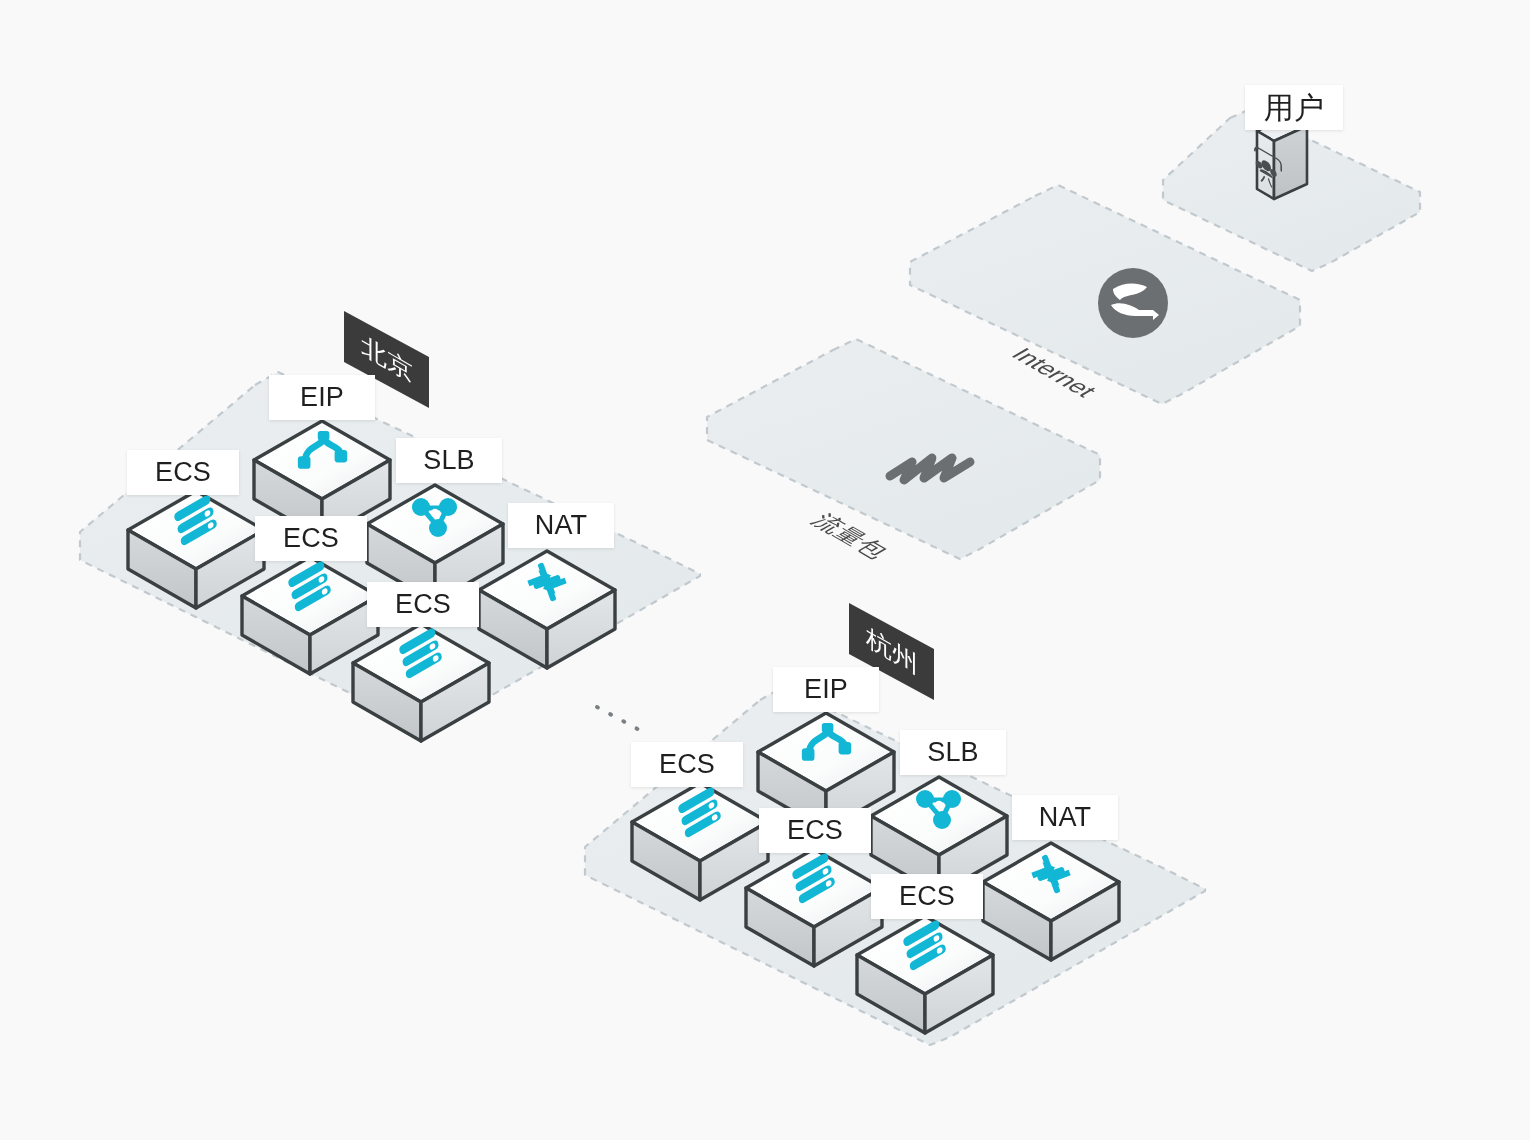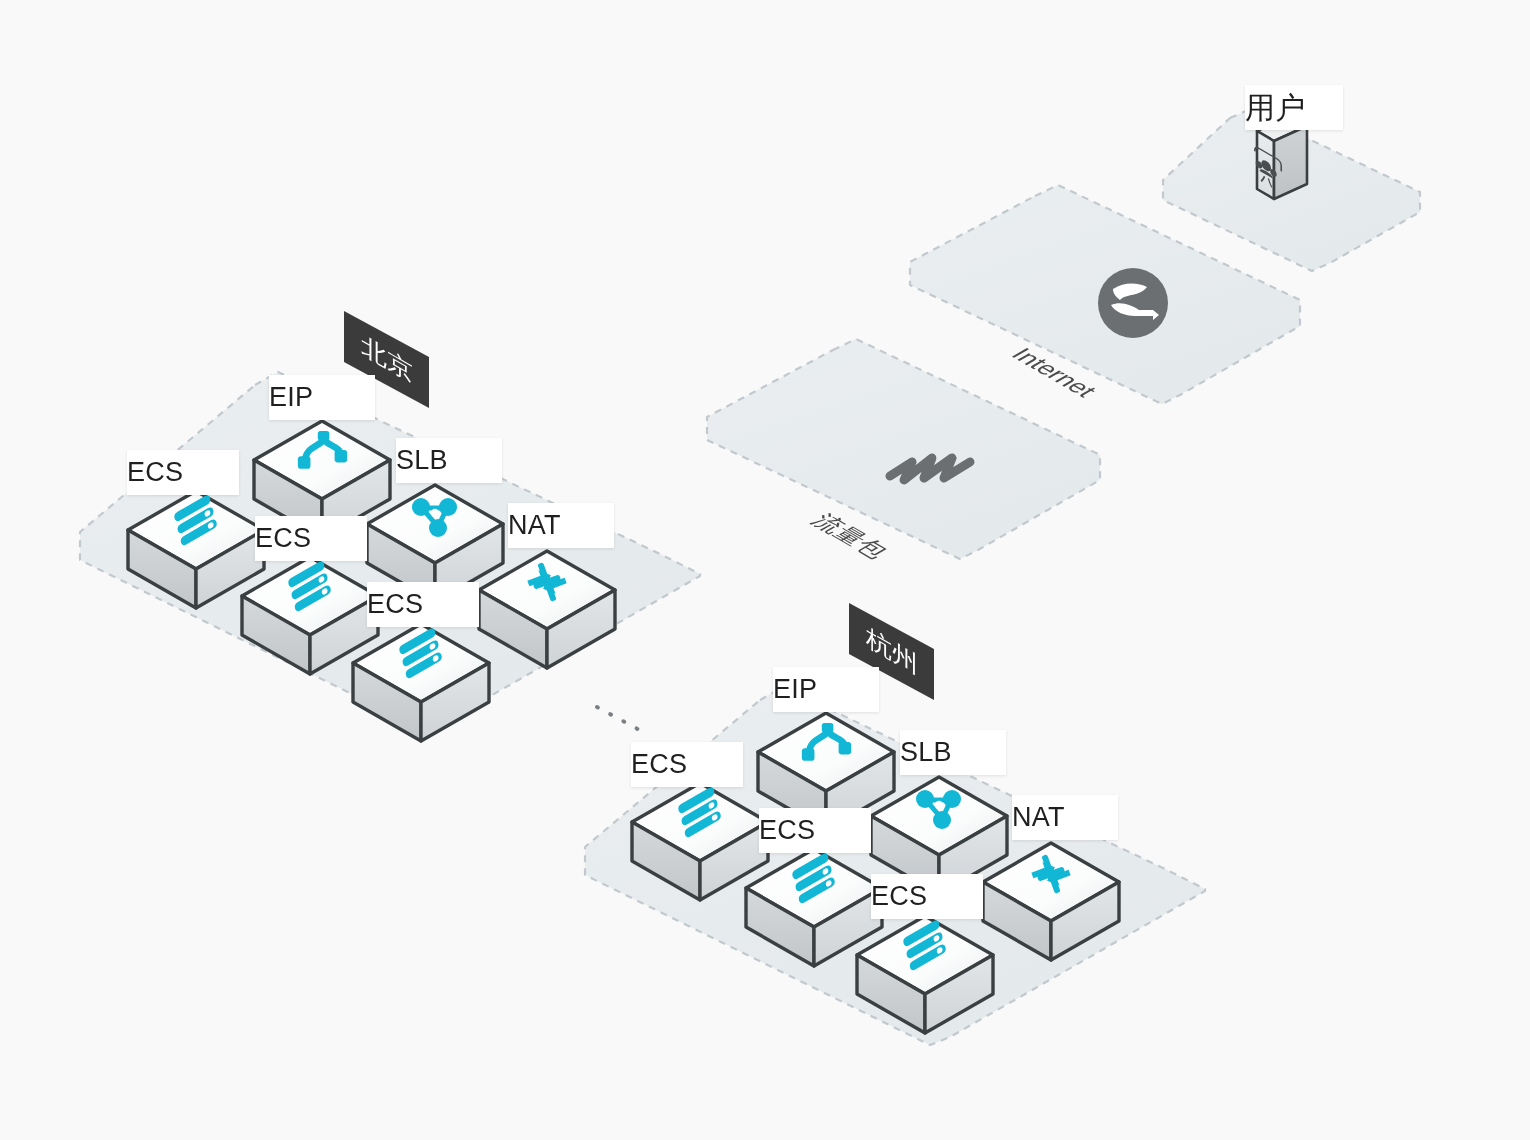--- a/index.html
+++ b/index.html
@@ -22,21 +22,21 @@
     height: 1140px;
   }
   .label-box {
     position: absolute;
     background: #ffffff;
     color: #1f1f1f;
     font-size: 27px;
     line-height: 1;
     display: flex;
     align-items: center;
-    justify-content: flex-start;
+    justify-content: center;
     letter-spacing: .2px;
     box-shadow: 0 1px 3px rgba(0,0,0,.10);
     white-space: nowrap;
   }
   .label-box.cjk {
     font-size: 30px;
   }
   .banner {
     position: absolute;
     background: #3b3b3b;

